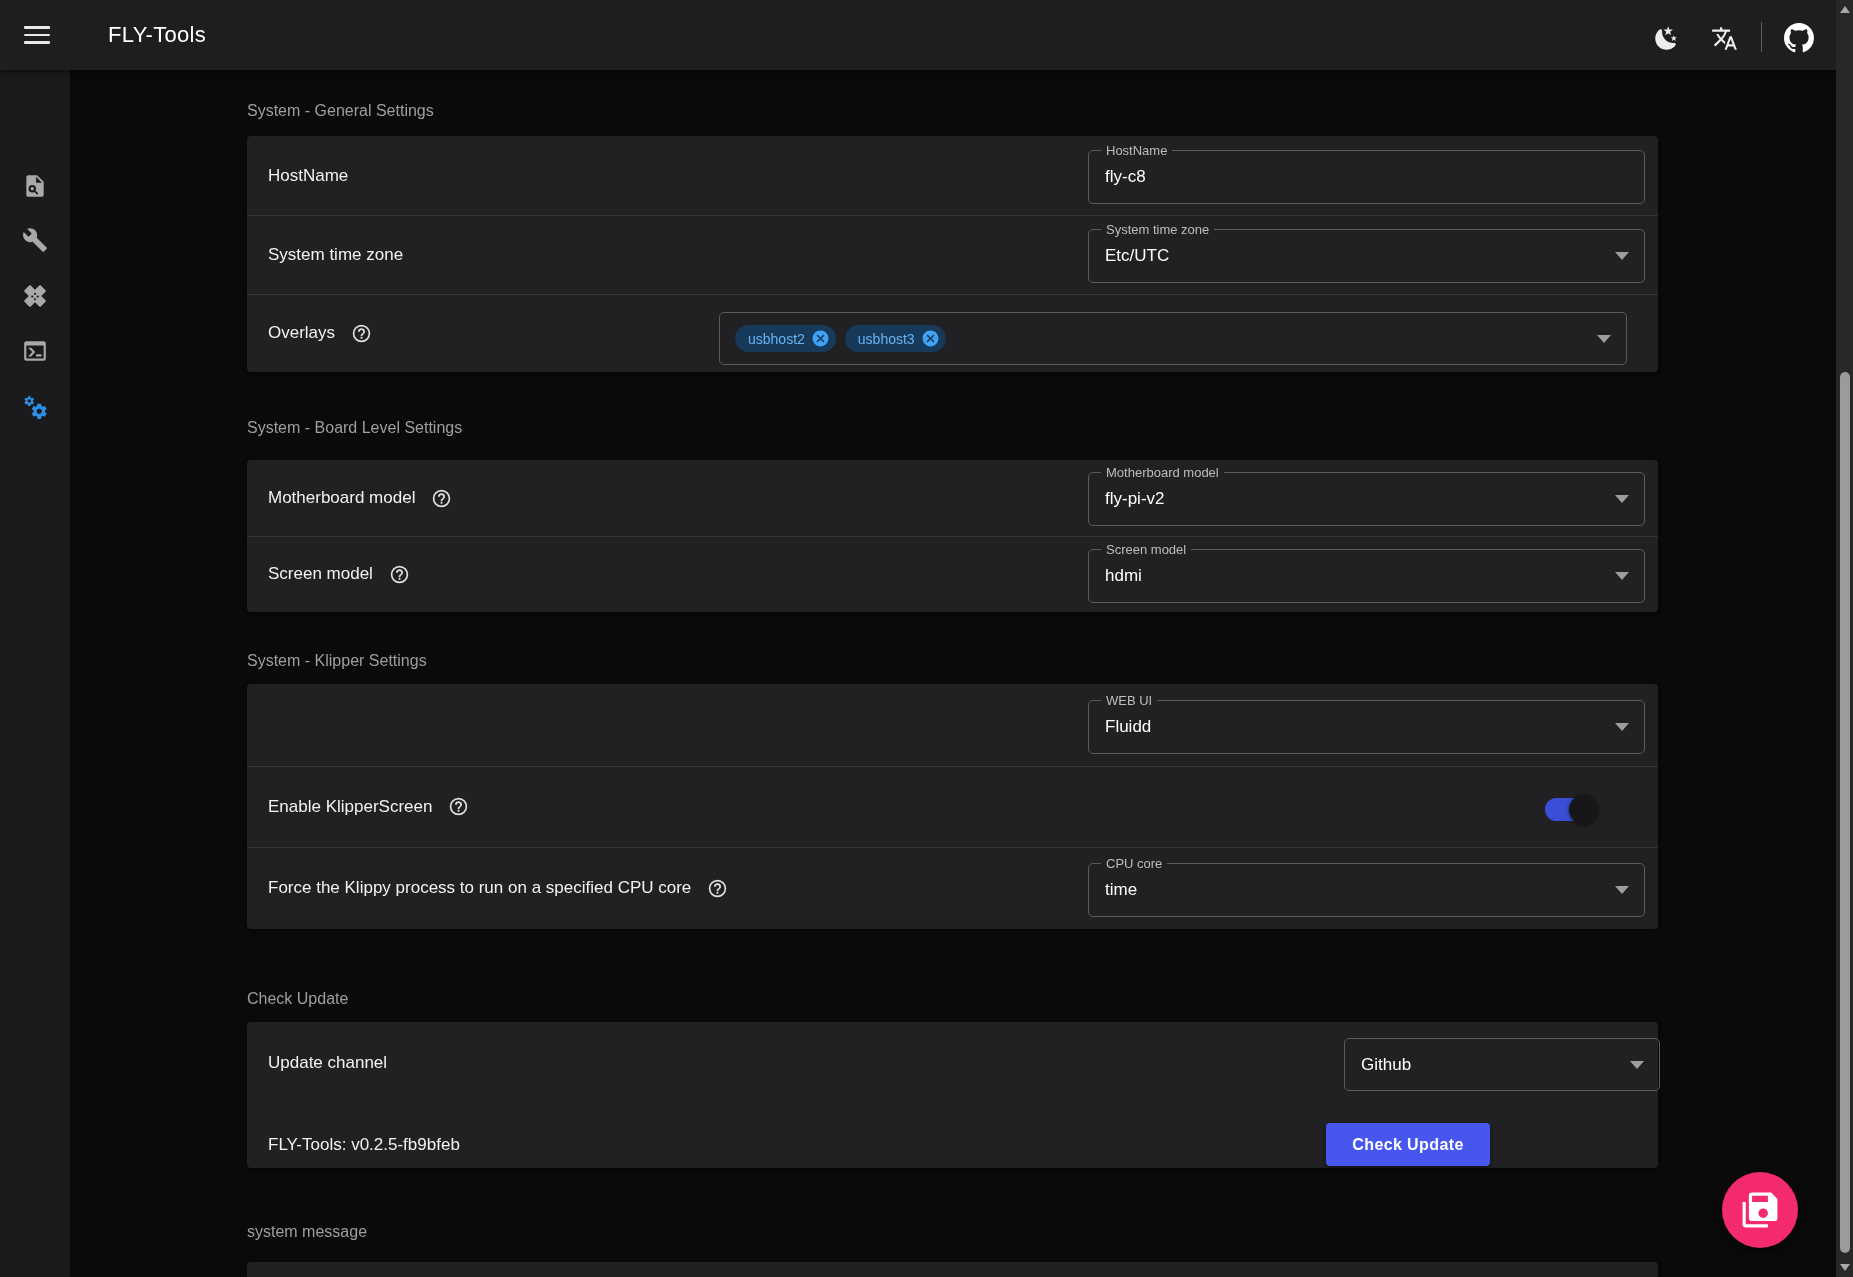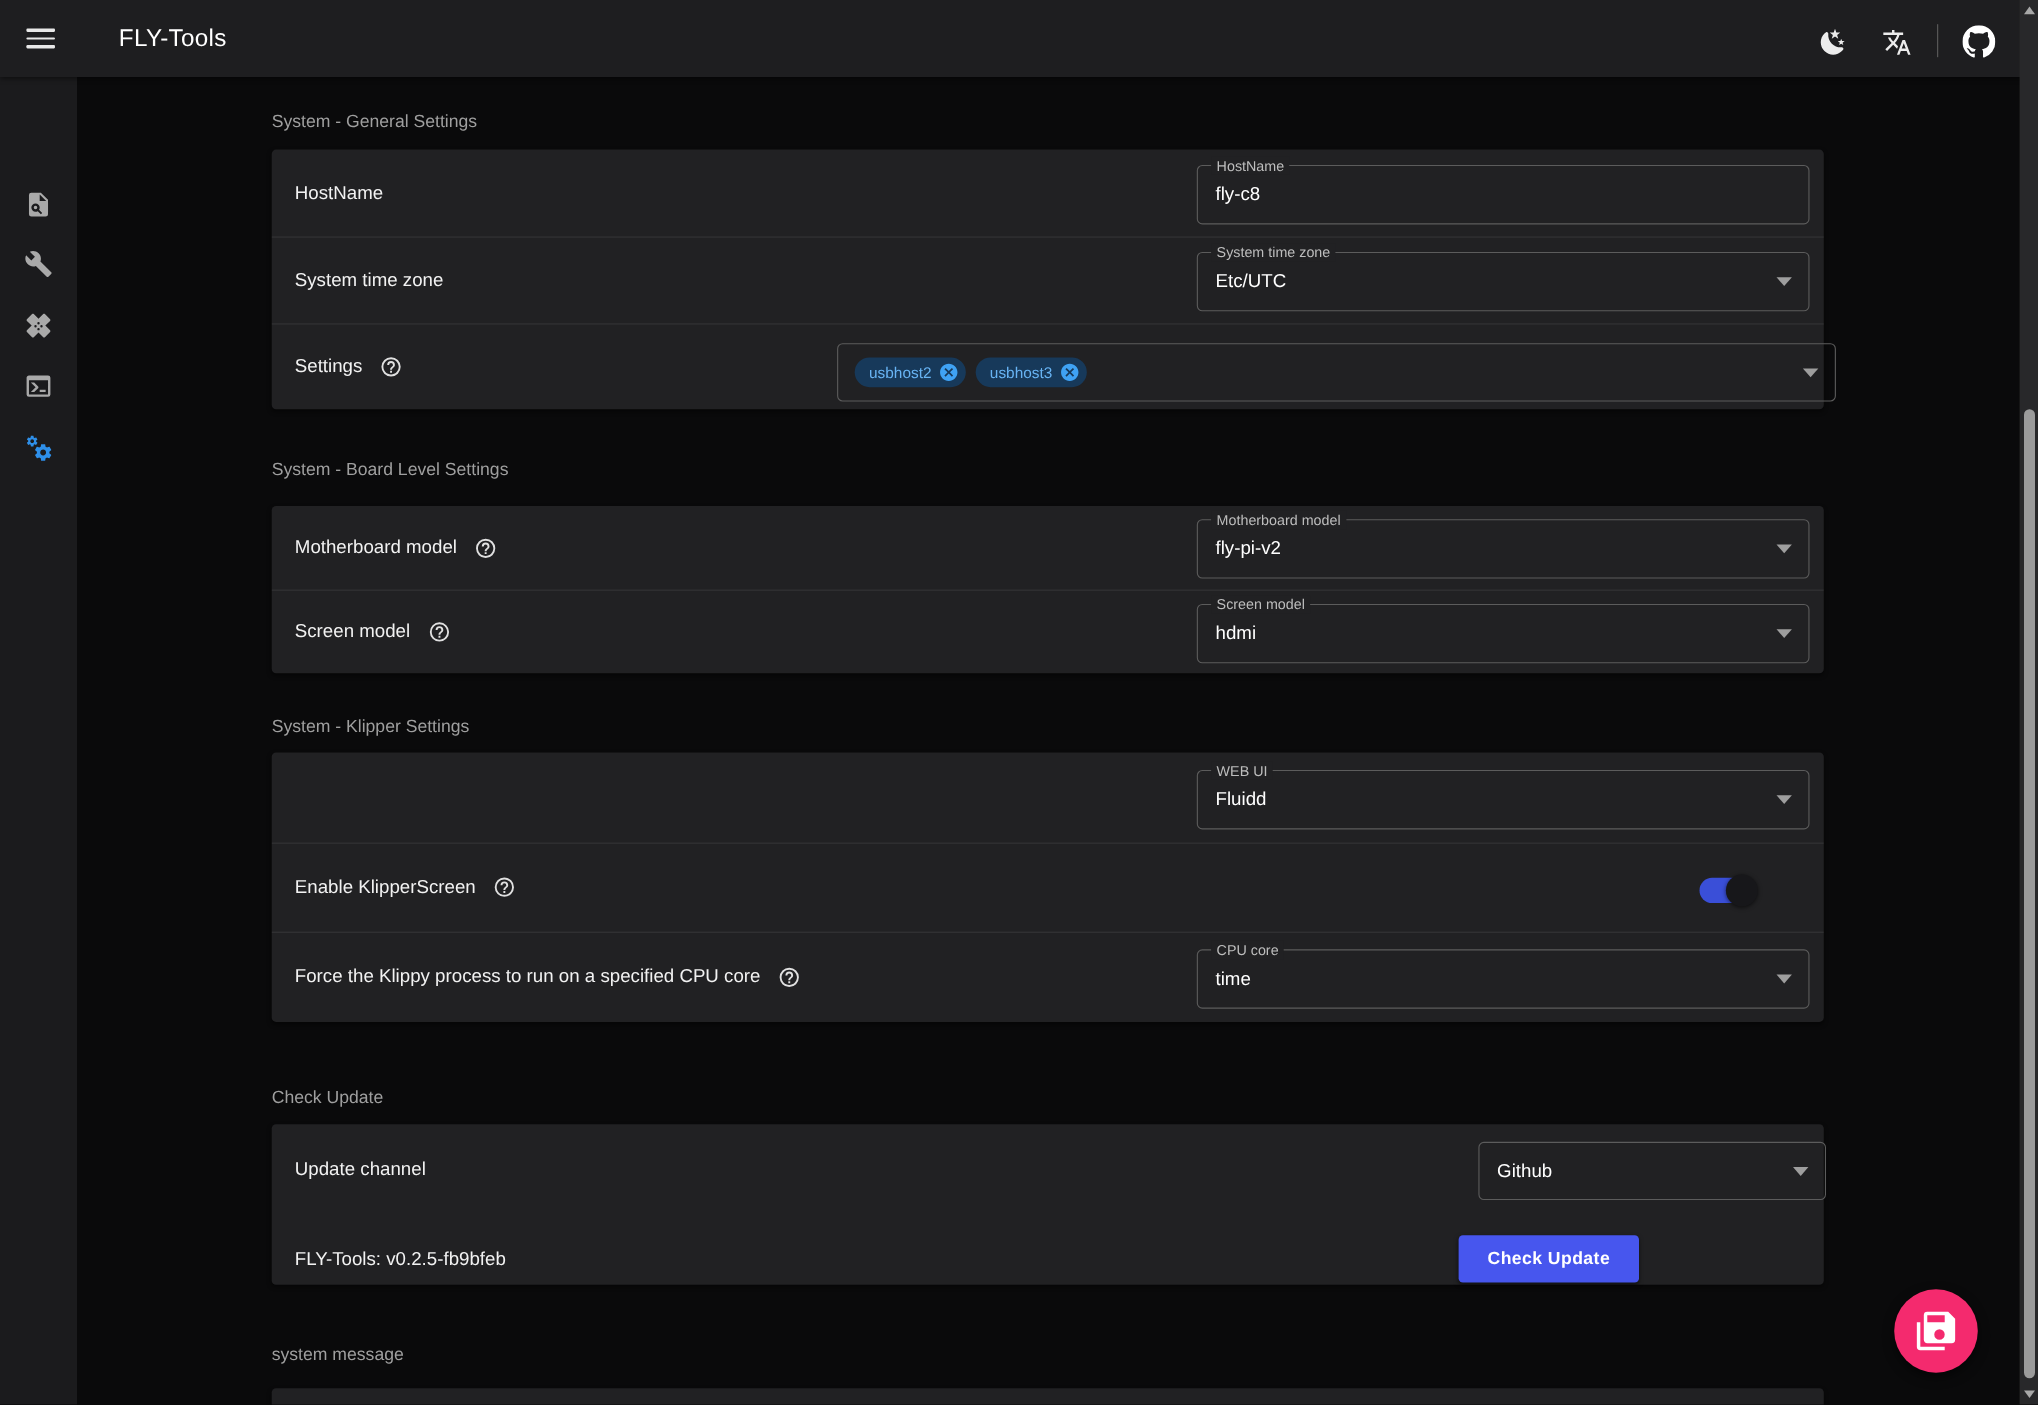--- a/index.html
+++ b/index.html
@@ -140,36 +140,36 @@
   <div class="card" style="top:136px; height:236px;">
     <div class="row" style="top:0; height:79px;">
       <span class="rlabel">HostName</span>
     </div>
     <div class="hr" style="top:79px;"></div>
     <div class="row" style="top:79px; height:79px;">
       <span class="rlabel">System time zone</span>
     </div>
     <div class="hr" style="top:158px;"></div>
     <div class="row" style="top:158px; height:78px;">
-      <span class="rlabel">Settings</span>
+      <span class="rlabel">Overlays</span>
       <span class="help"><svg viewBox="0 0 24 24">
             <path d="M11,18H13V16H11V18M12,2A10,10 0 0,0 2,12A10,10 0 0,0 12,22A10,10 0 0,0 22,12A10,10 0 0,0 12,2M12,20C7.59,20 4,16.41 4,12C4,7.59 7.59,4 12,4C16.41,4 20,7.59 20,12C20,16.41 16.41,20 12,20M12,6A4,4 0 0,0 8,10H10A2,2 0 0,1 12,8A2,2 0 0,1 14,10C14,12 11,11.75 11,15H13C13,12.75 16,12.5 16,10A4,4 0 0,0 12,6Z"></path>
           </svg></span>
     </div>
 
     <div class="field" style="left:841px; top:14px; width:557px; height:54px;">
       <span class="flabel">HostName</span>
       <span class="fvalue">fly-c8</span>
     </div>
     <div class="field" style="left:841px; top:93px; width:557px; height:54px;">
       <span class="flabel">System time zone</span>
       <span class="fvalue">Etc/UTC</span>
       <span class="arrow"></span>
     </div>
-    <div class="field" style="left:514px; top:176px; width:908px; height:53px;">
+    <div class="field" style="left:472px; top:176px; width:908px; height:53px;">
       <div class="chips">
         <div class="chip">
           <span>usbhost2</span>
           <svg viewBox="0 0 24 24">
               <path d="M12,2C17.53,2 22,6.47 22,12C22,17.53 17.53,22 12,22C6.47,22 2,17.53 2,12C2,6.47 6.47,2 12,2M15.59,7L12,10.59L8.41,7L7,8.41L10.59,12L7,15.59L8.41,17L12,13.41L15.59,17L17,15.59L13.41,12L17,8.41L15.59,7Z"></path>
             </svg>
         </div>
         <div class="chip">
           <span>usbhost3</span>
           <svg viewBox="0 0 24 24">

